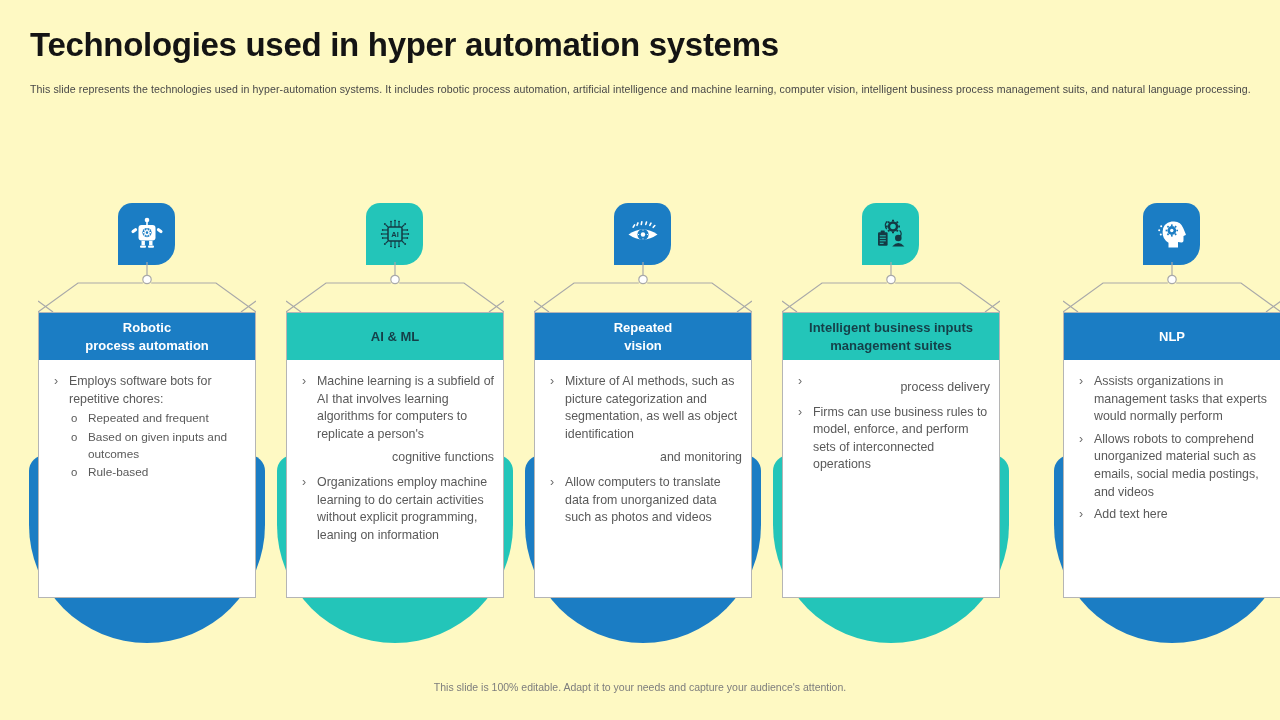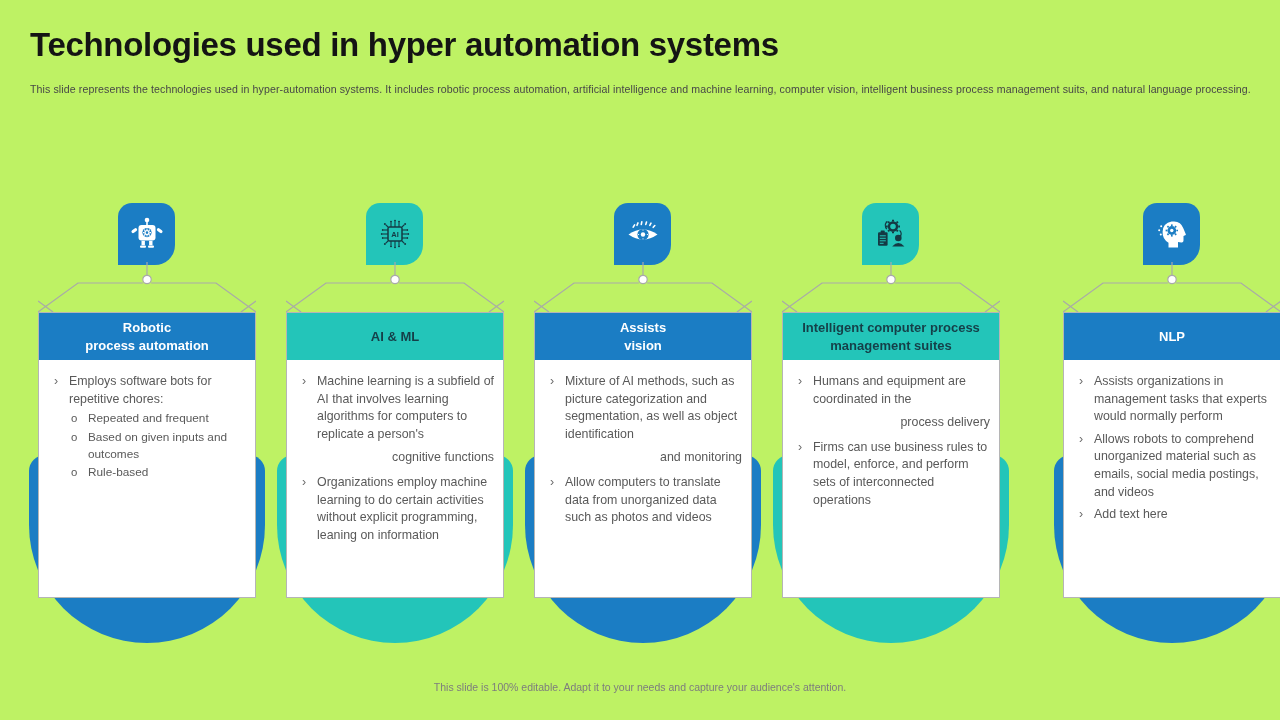--- a/index.html
+++ b/index.html
@@ -1,17 +1,17 @@
 <!DOCTYPE html>
 <html><head>
 <meta charset="utf-8">
 <style>
   html,body { margin:0; padding:0; background:#e8e8e8; }
   .slide {
-    position:relative; width:1280px; height:720px; background:#bef264;
+    position:relative; width:1280px; height:720px; background:#fef9c3;
     font-family:"Liberation Sans", sans-serif; overflow:hidden; margin:0 auto;
   }
   .title {
     position:absolute; left:30px; top:26px; font-size:33px; font-weight:bold;
     color:#141414; letter-spacing:-0.3px; white-space:nowrap;
   }
   .subtitle {
     position:absolute; left:30px; top:83px; font-size:10.6px; color:#474747;
     white-space:nowrap; letter-spacing:0.1px;
   }
@@ -239,21 +239,21 @@
         <path d="M0 50 L40 21 L104.8 21"></path>
         <path d="M113.2 21 L178 21 L218 50"></path>
         <path d="M0 39 L15 50"></path>
         <path d="M218 39 L203 50"></path>
         <circle cx="109" cy="17.5" r="4.2" fill="#ffffff"></circle>
       </g>
     </svg>
     <div class="bubble bg-blue"></div>
     <div class="card">
       <div class="chead bg-blue on-blue">
-        <div>Assists</div>
+        <div>Repeated</div>
         <div>vision</div>
       </div>
       <div class="cbody">
         <div class="bullet">
           <span class="bm">›</span>
           <div class="btxt">
             <div>Mixture of AI methods, such as picture categorization and segmentation, as well as object identification</div>
             <div class="cont">and monitoring</div>
           </div>
         </div>
@@ -303,28 +303,27 @@
         <path d="M0 50 L40 21 L104.8 21"></path>
         <path d="M113.2 21 L178 21 L218 50"></path>
         <path d="M0 39 L15 50"></path>
         <path d="M218 39 L203 50"></path>
         <circle cx="109" cy="17.5" r="4.2" fill="#ffffff"></circle>
       </g>
     </svg>
     <div class="bubble bg-teal"></div>
     <div class="card">
       <div class="chead bg-teal on-teal">
-        <div>Intelligent computer process</div>
+        <div>Intelligent business inputs</div>
         <div>management suites</div>
       </div>
       <div class="cbody">
         <div class="bullet">
           <span class="bm">›</span>
           <div class="btxt">
-            <div>Humans and equipment are coordinated in the</div>
             <div class="cont">process delivery</div>
           </div>
         </div>
         <div class="bullet">
           <span class="bm">›</span>
           <div class="btxt">
             <div>Firms can use business rules to model, enforce, and perform sets of interconnected operations</div>
           </div>
         </div>
       </div>

